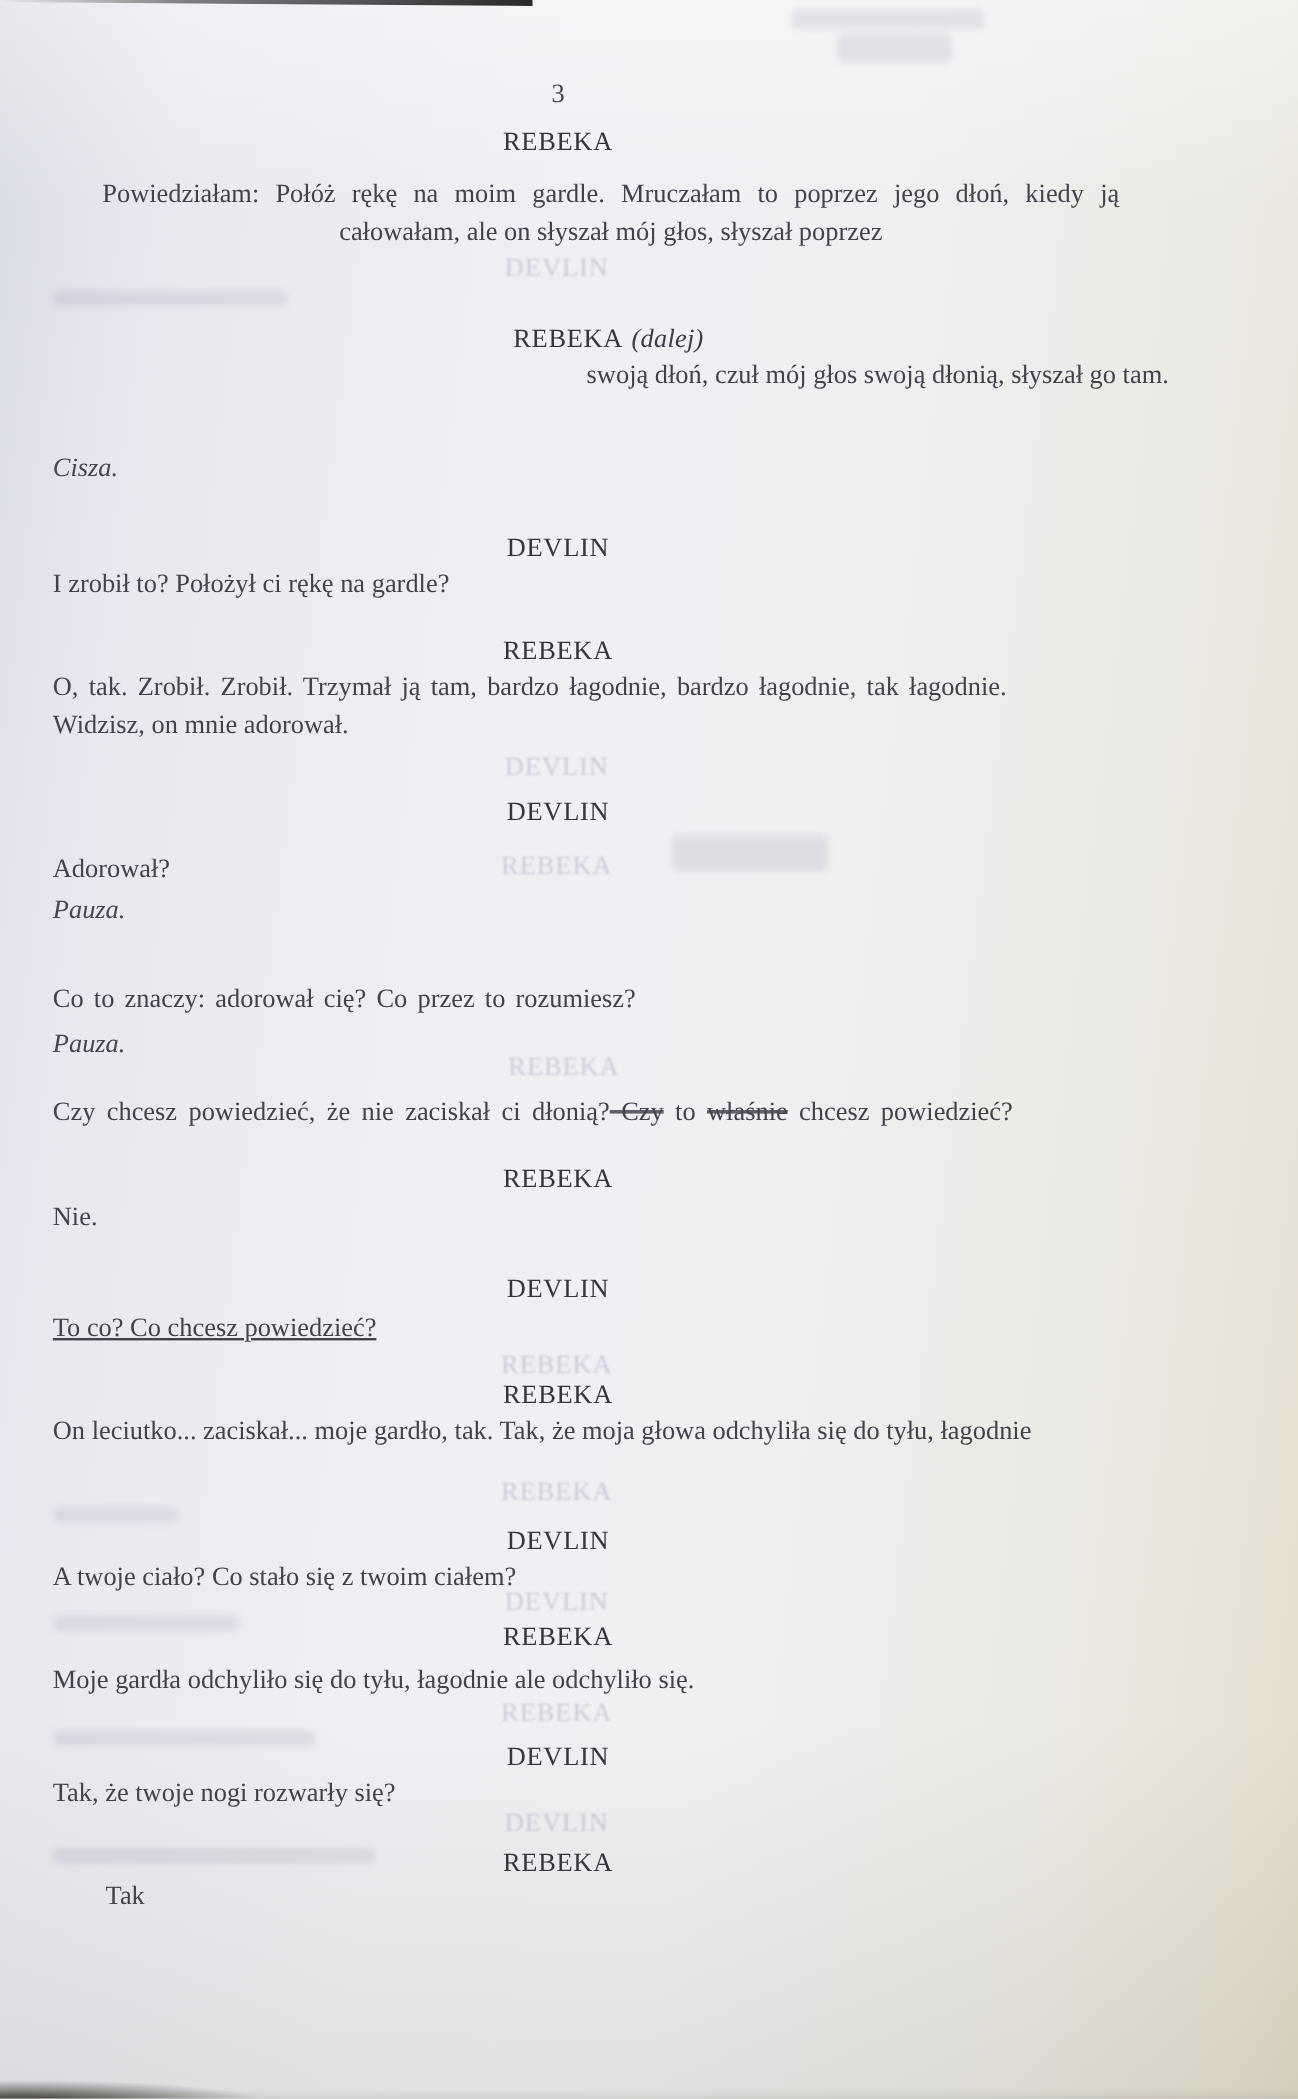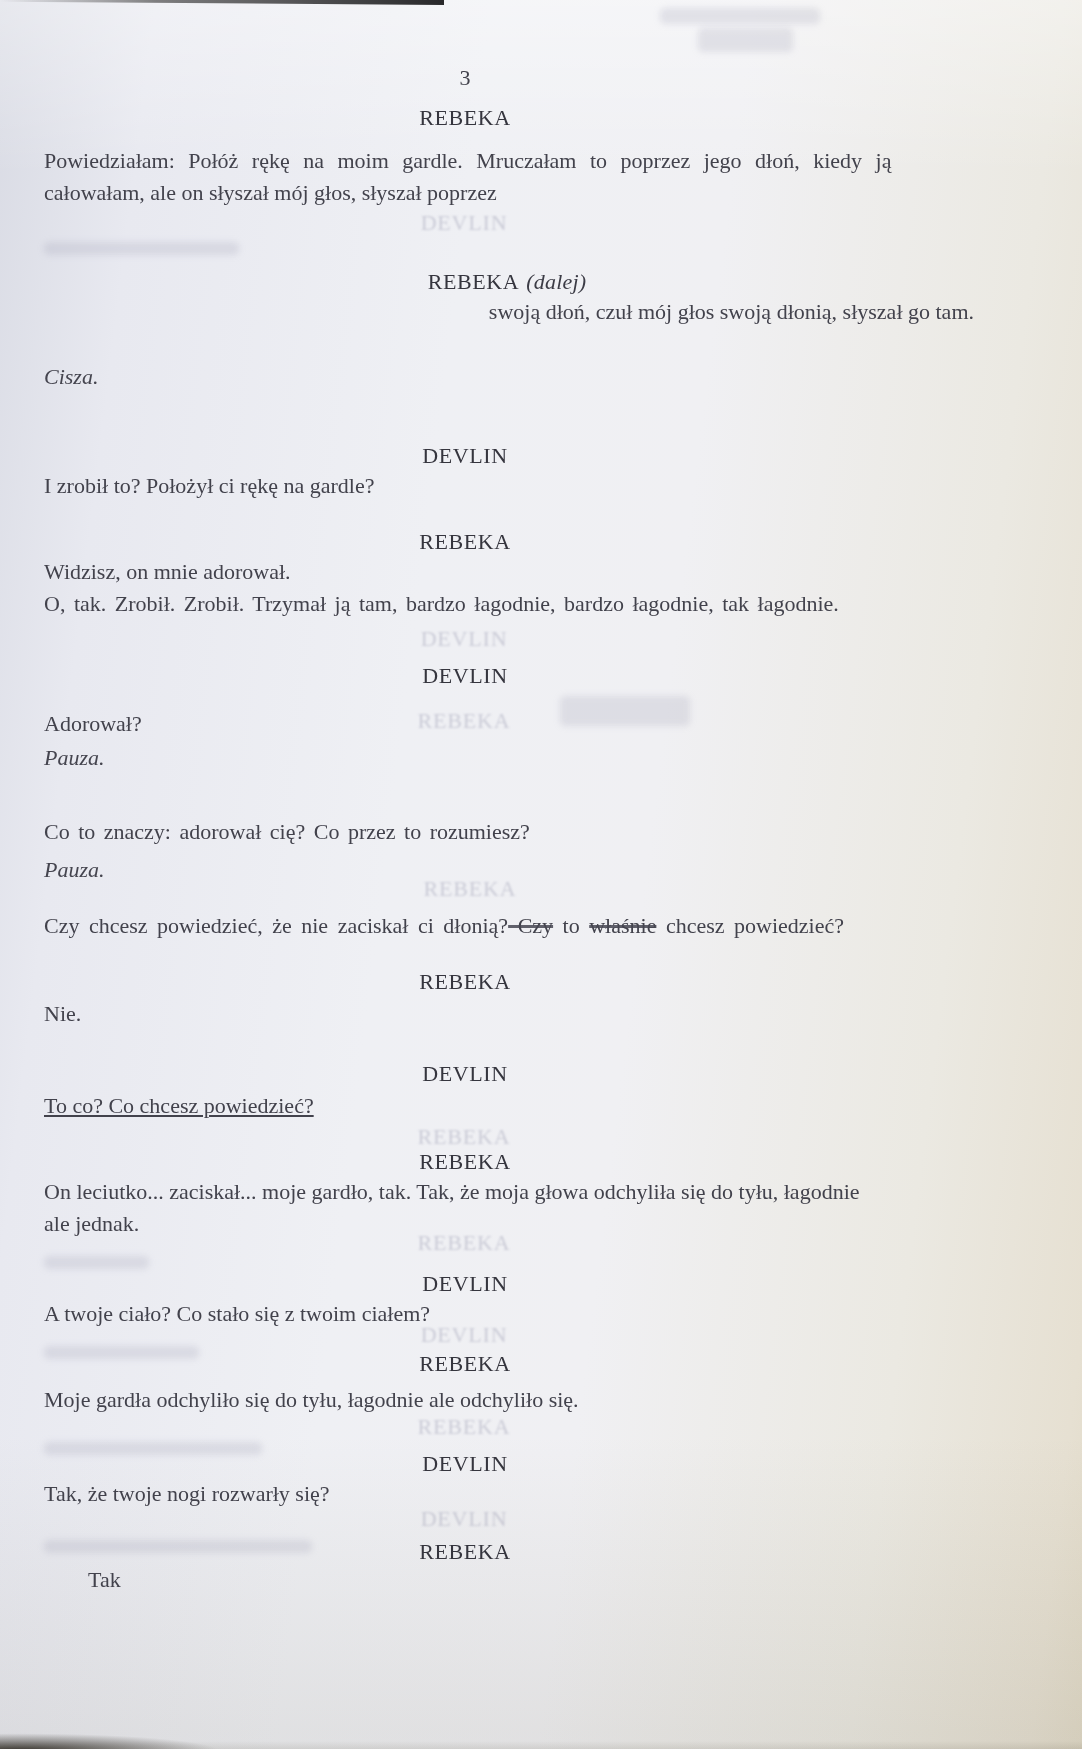--- a/index.html
+++ b/index.html
@@ -58,37 +58,37 @@
   }
 </style>
 </head>
 <body>
 
 <div class="page">
   <div class="edge-top"></div>
   <div id="content">
       <div class="block pagenum" style="top: 62px;">3</div>
       <div class="block character" style="top: 102px;"><span>REBEKA</span></div>
-      <div class="block dialogue" style="top: 145px;">
+      <div class="block dialogue" style="top: 145px; text-align: center;">
         <div class="line" style="word-spacing: 8px;">Powiedziałam: Połóż rękę na moim gardle. Mruczałam to poprzez jego dłoń, kiedy ją</div>
         <div class="line">całowałam, ale on słyszał mój głos, słyszał poprzez</div>
       </div>
       <div class="block character" style="top: 266px; left: 86px;"><span>REBEKA</span><span class="suffix">(dalej)</span></div>
       <div class="block dialogue" style="top: 296px; text-align: right;">
         <div class="line">swoją dłoń, czuł mój głos swoją dłonią, słyszał go tam.</div>
       </div>
-      <div class="block stage" style="top: 361px;">Cisza.</div>
+      <div class="block stage" style="top: 374px;">Cisza.</div>
       <div class="block character" style="top: 440px;"><span>DEVLIN</span></div>
       <div class="block dialogue" style="top: 470px;">
         <div class="line">I zrobił to? Położył ci rękę na gardle?</div>
       </div>
       <div class="block character" style="top: 526px;"><span>REBEKA</span></div>
       <div class="block dialogue" style="top: 556px;">
+        <div class="line" style="word-spacing: 3px;">O, tak. Zrobił. Zrobił. Trzymał ją tam, bardzo łagodnie, bardzo łagodnie, tak łagodnie.</div>
         <div class="line">Widzisz, on mnie adorował.</div>
-        <div class="line" style="word-spacing: 3px;">O, tak. Zrobił. Zrobił. Trzymał ją tam, bardzo łagodnie, bardzo łagodnie, tak łagodnie.</div>
       </div>
       <div class="block character" style="top: 660px;"><span>DEVLIN</span></div>
       <div class="block dialogue" style="top: 708px;">
         <div class="line">Adorował?</div>
       </div>
       <div class="block stage" style="top: 742px;">Pauza.</div>
       <div class="block dialogue" style="top: 796px;">
         <div class="line" style="word-spacing: 3px; margin-top: 20px;">Co to znaczy: adorował cię? Co przez to rozumiesz?</div>
       </div>
       <div class="block stage" style="top: 854px;">Pauza.</div>
@@ -99,21 +99,20 @@
       <div class="block dialogue" style="top: 998px;">
         <div class="line">Nie.</div>
       </div>
       <div class="block character" style="top: 1058px;"><span>DEVLIN</span></div>
       <div class="block dialogue" style="top: 1090px; text-decoration: underline;">
         <div class="line">To co? Co chcesz powiedzieć?</div>
       </div>
       <div class="block character" style="top: 1146px;"><span>REBEKA</span></div>
       <div class="block dialogue" style="top: 1176px;">
         <div class="line">On leciutko... zaciskał... moje gardło, tak. Tak, że moja głowa odchyliła się do tyłu, łagodnie</div>
-        <div class="line">ale jednak.</div>
       </div>
       <div class="block character" style="top: 1268px;"><span>DEVLIN</span></div>
       <div class="block dialogue" style="top: 1298px;">
         <div class="line">A twoje ciało? Co stało się z twoim ciałem?</div>
       </div>
       <div class="block character" style="top: 1348px;"><span>REBEKA</span></div>
       <div class="block dialogue" style="top: 1384px;">
         <div class="line">Moje gardła odchyliło się do tyłu, łagodnie ale odchyliło się.</div>
       </div>
       <div class="block character" style="top: 1448px;"><span>DEVLIN</span></div>

